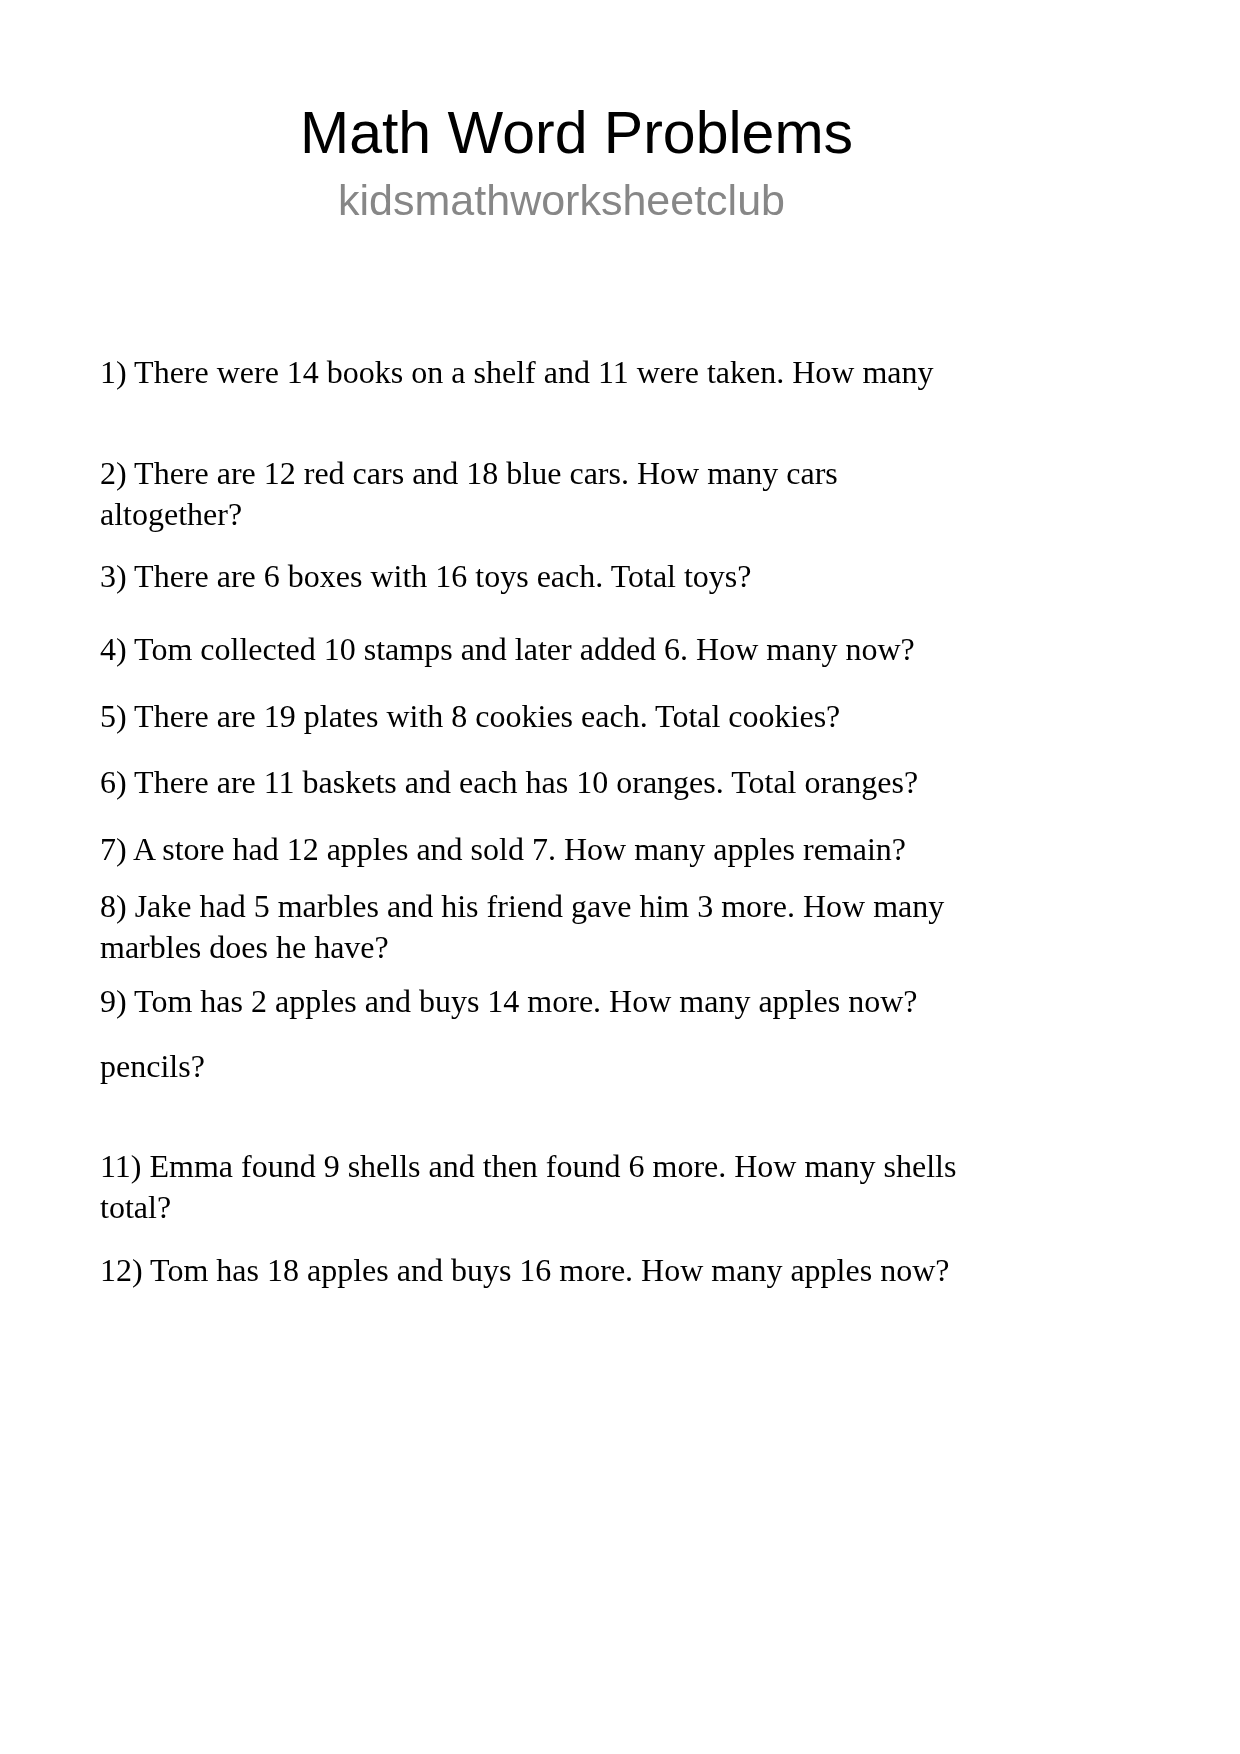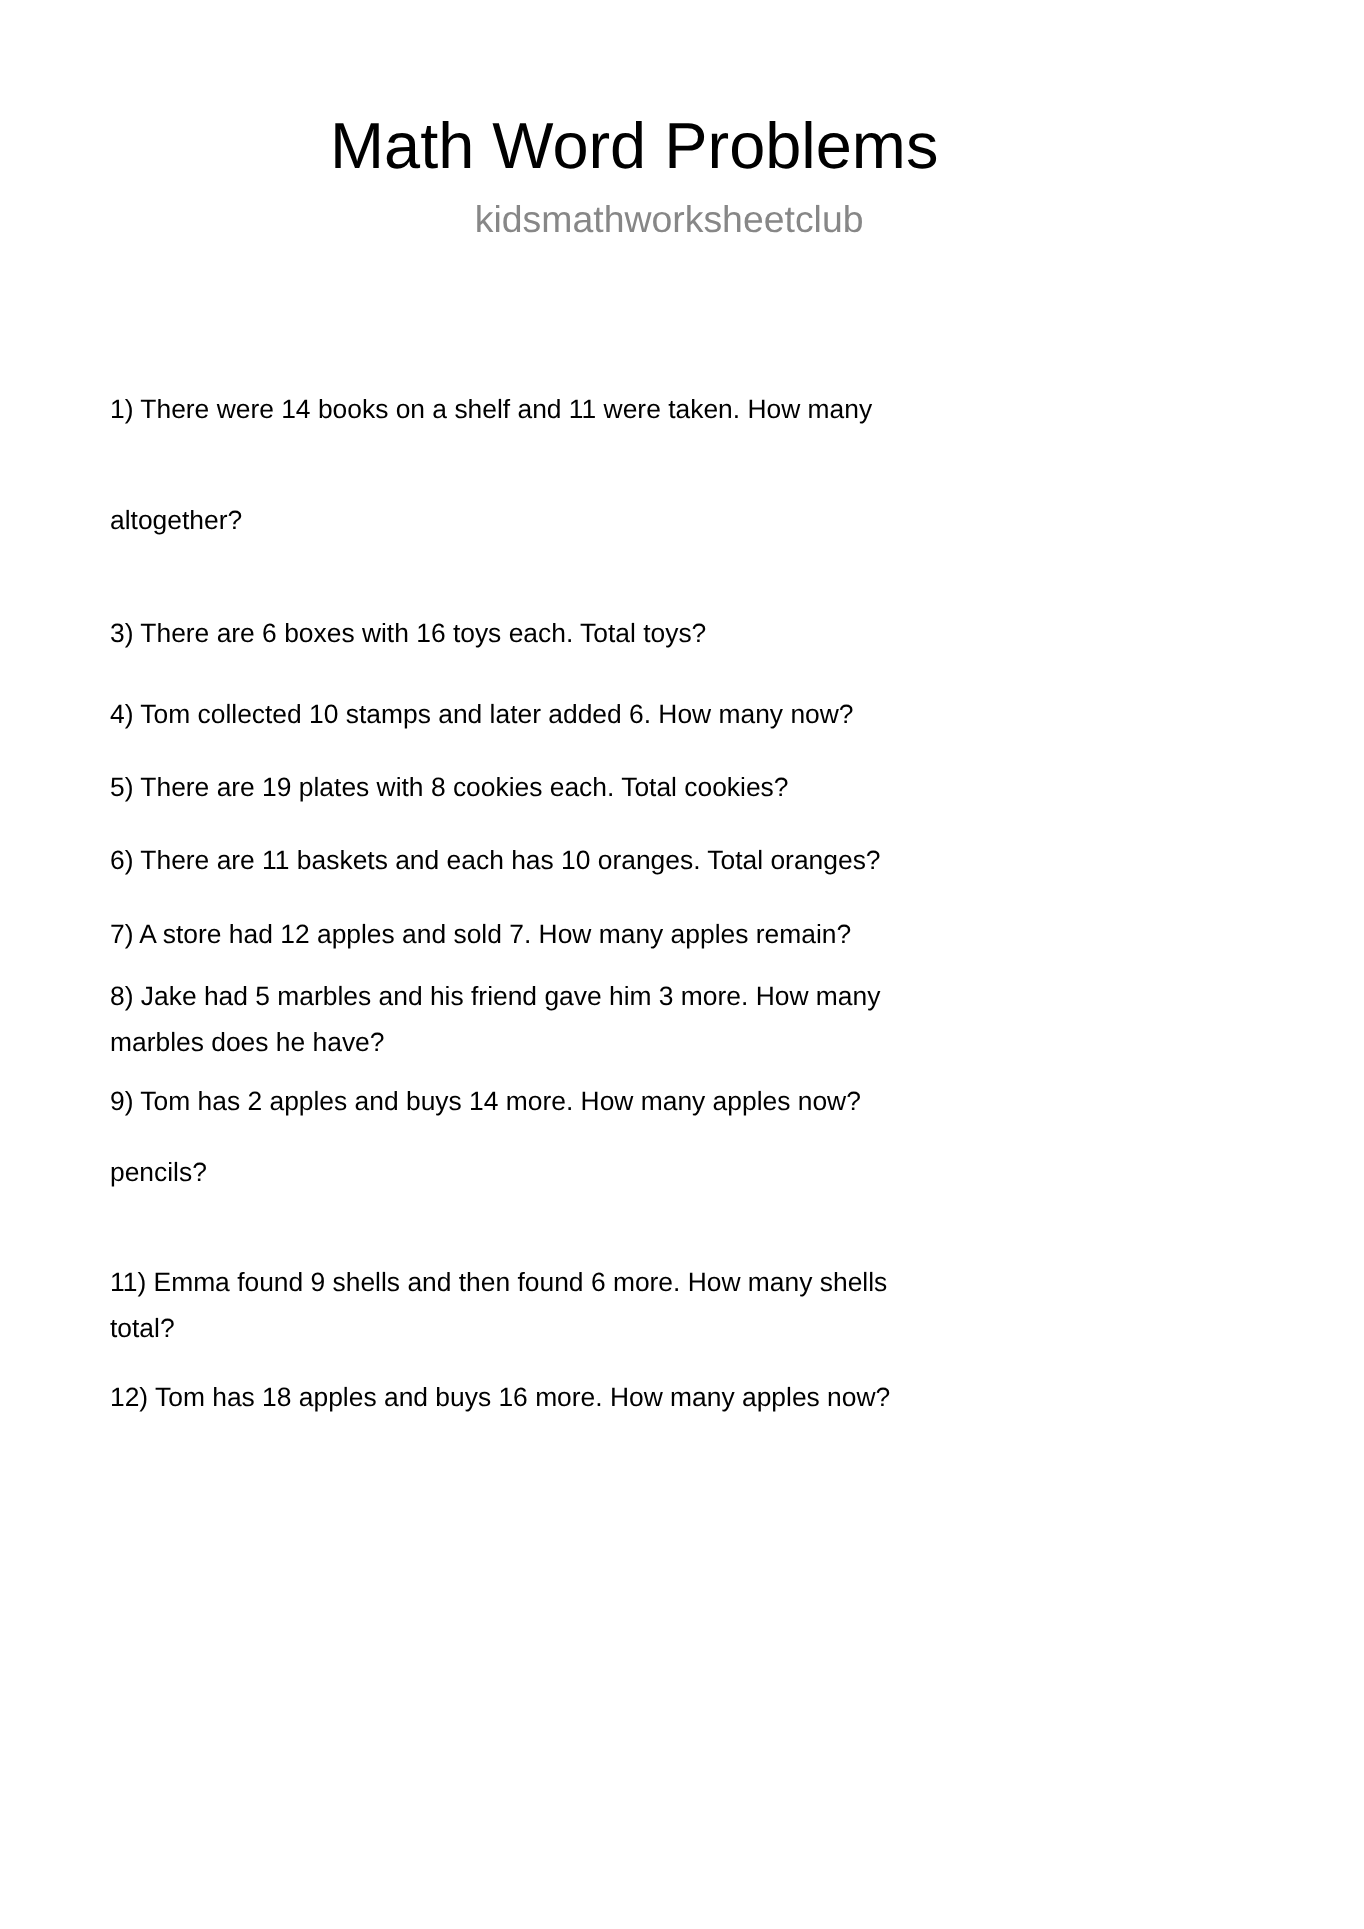--- a/index.html
+++ b/index.html
@@ -1,36 +1,37 @@
 <!DOCTYPE html>
 <html><head>
 <meta charset="utf-8">
 <style>
   html, body { margin: 0; padding: 0; background: #ffffff; }
   body { width: 1240px; height: 1754px; position: relative; overflow: hidden;
          font-family: "Liberation Sans", sans-serif; color: #000; }
   .title { position: absolute; left: 300px; top: 98px; font-size: 59px; line-height: 70px;
            white-space: nowrap; color: #000000; }
-  .subtitle { position: absolute; right: 455px; top: 180px; font-size: 34px; line-height: 40px;
+  .subtitle { position: absolute; right: 455px; top: 180px; font-size: 43px; line-height: 40px;
               white-space: nowrap; color: #878787; }
-  .problem { position: absolute; left: 100px; font-size: 24px; line-height: 41px; white-space: nowrap; }
+  .problem { position: absolute; left: 100px; font-size: 32px; line-height: 41px; white-space: nowrap; font-family: Liberation Serif, serif; }
   .problem span { display: block; }
 </style>
 </head>
 <body>
 
 <div>
   <div class="title">Math Word Problems</div>
   <div class="subtitle">kidsmathworksheetclub</div>
 
   <div>
     <div class="problem" style="top:352px">
       <span>1) There were 14 books on a shelf and 11 were taken. How many</span>
     </div>
     <div class="problem" style="top:453px">
+      <span>2) There are 12 red cars and 18 blue cars. How many cars</span>
       <span>altogether?</span>
     </div>
     <div class="problem" style="top:556px">
       <span>3) There are 6 boxes with 16 toys each. Total toys?</span>
     </div>
     <div class="problem" style="top:629px">
       <span>4) Tom collected 10 stamps and later added 6. How many now?</span>
     </div>
     <div class="problem" style="top:696px">
       <span>5) There are 19 plates with 8 cookies each. Total cookies?</span>

